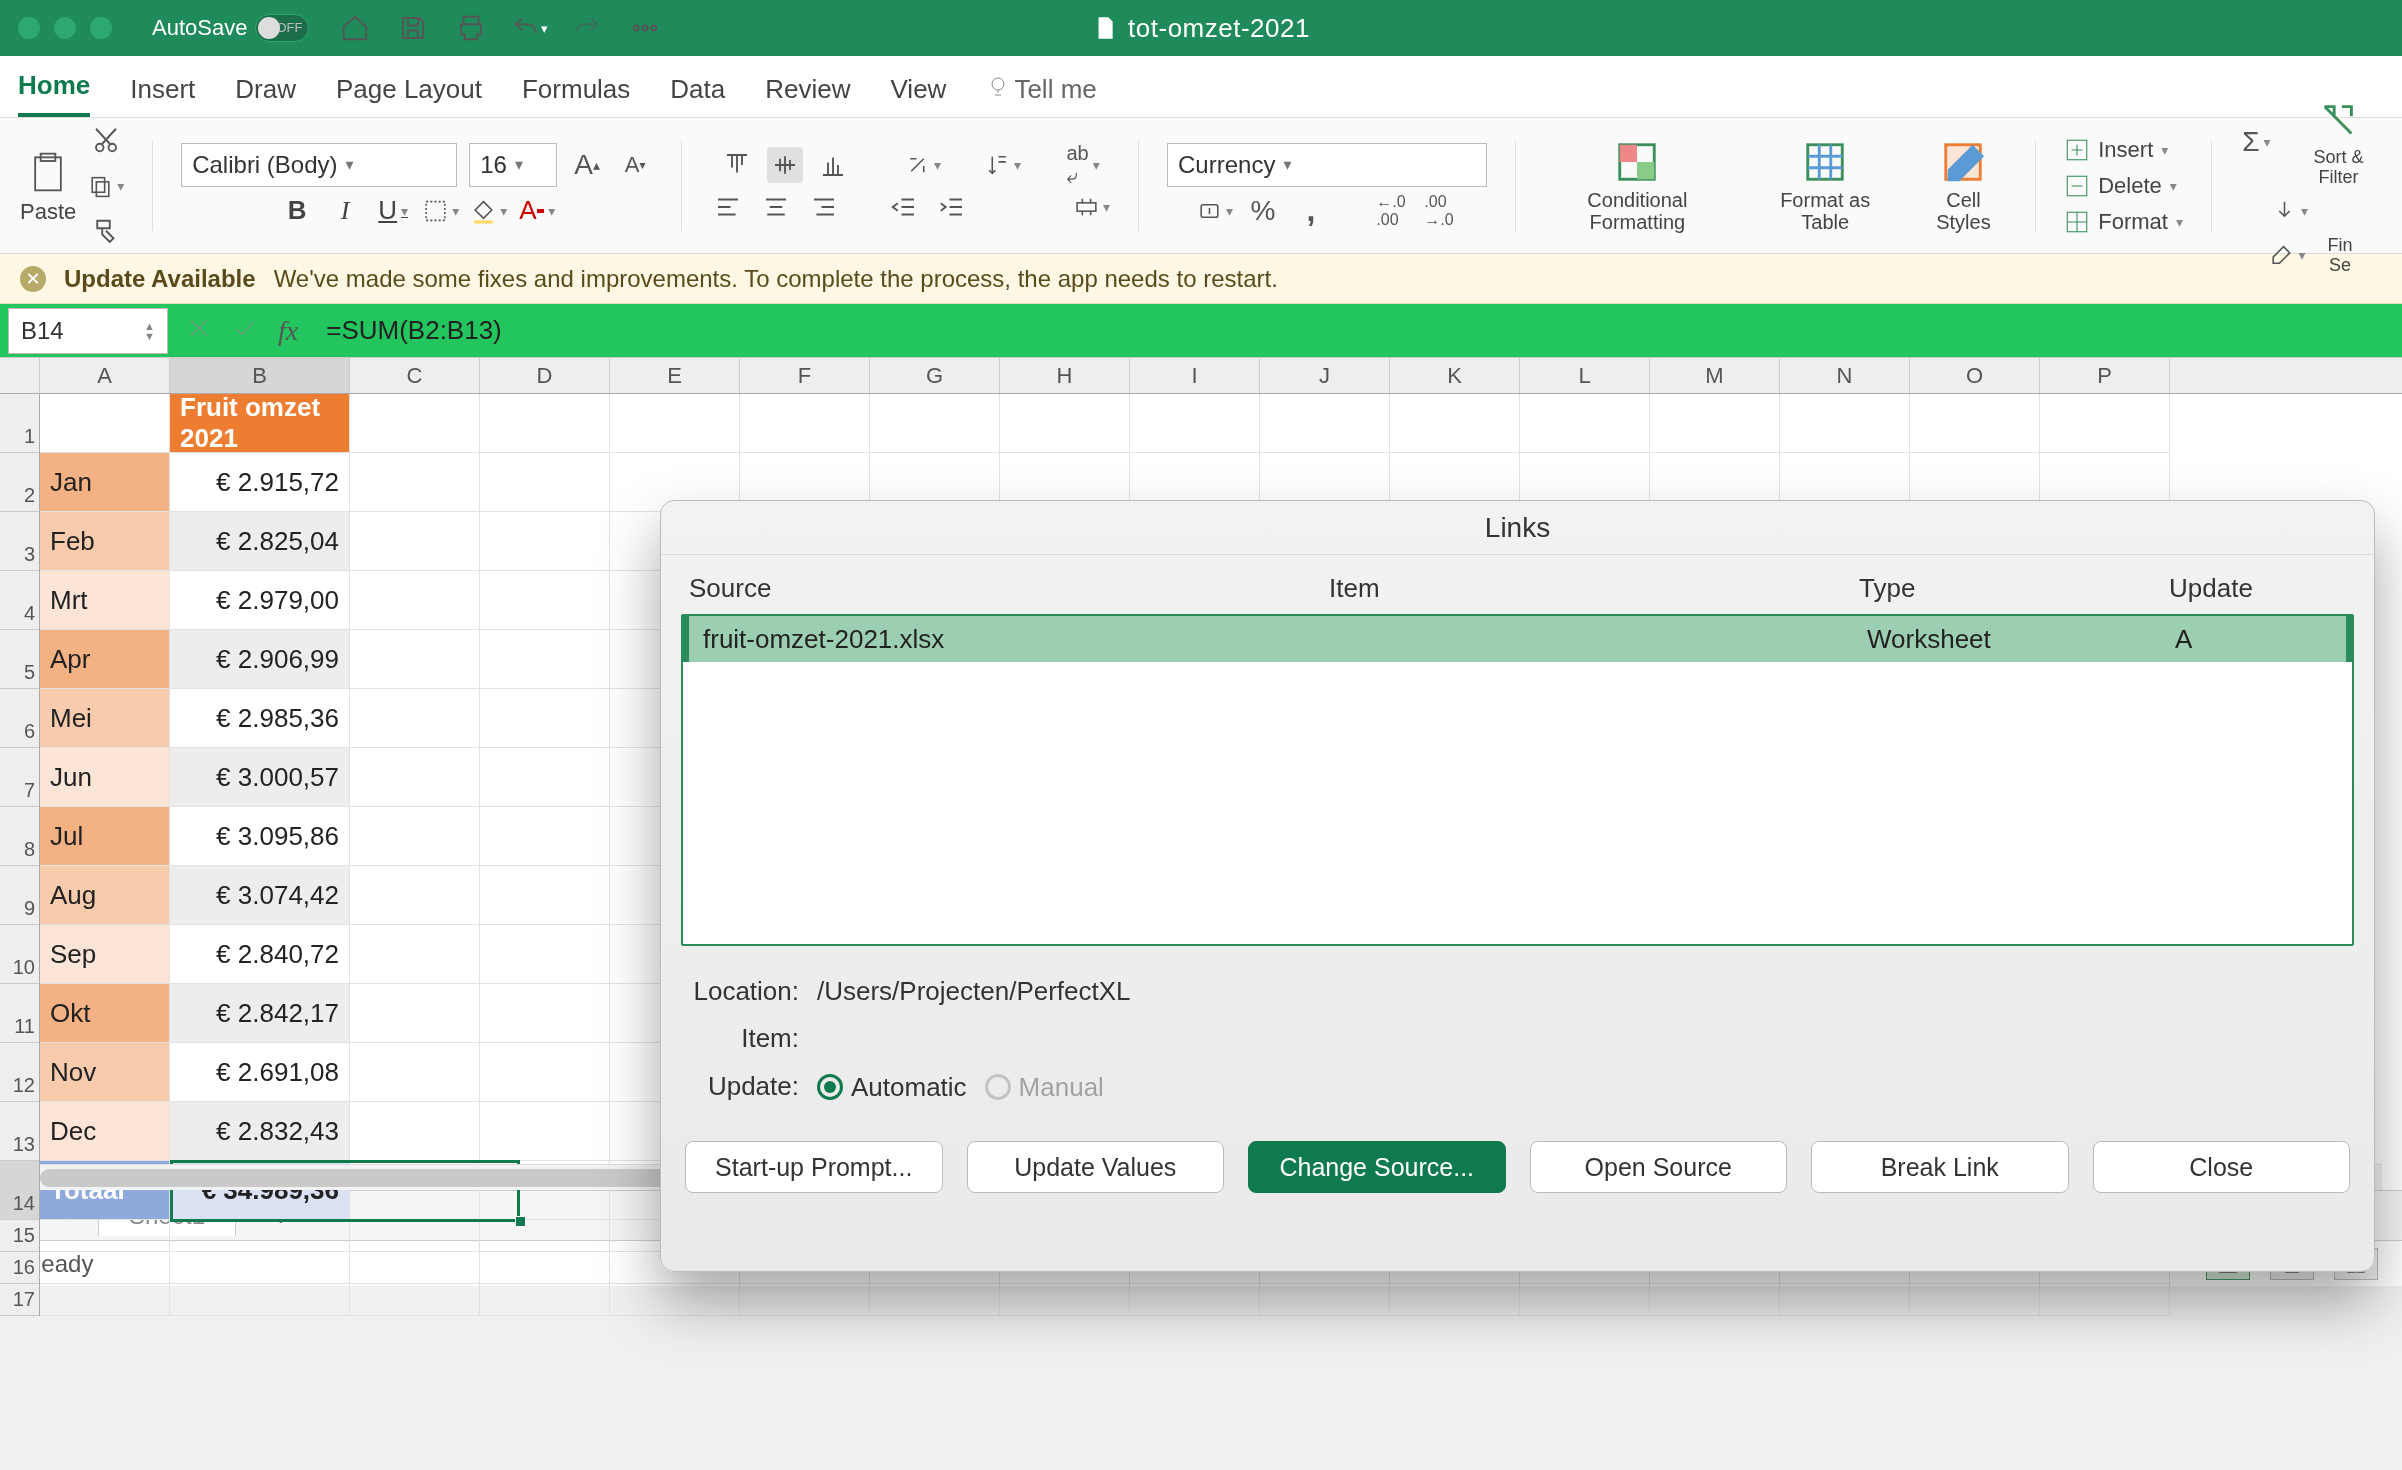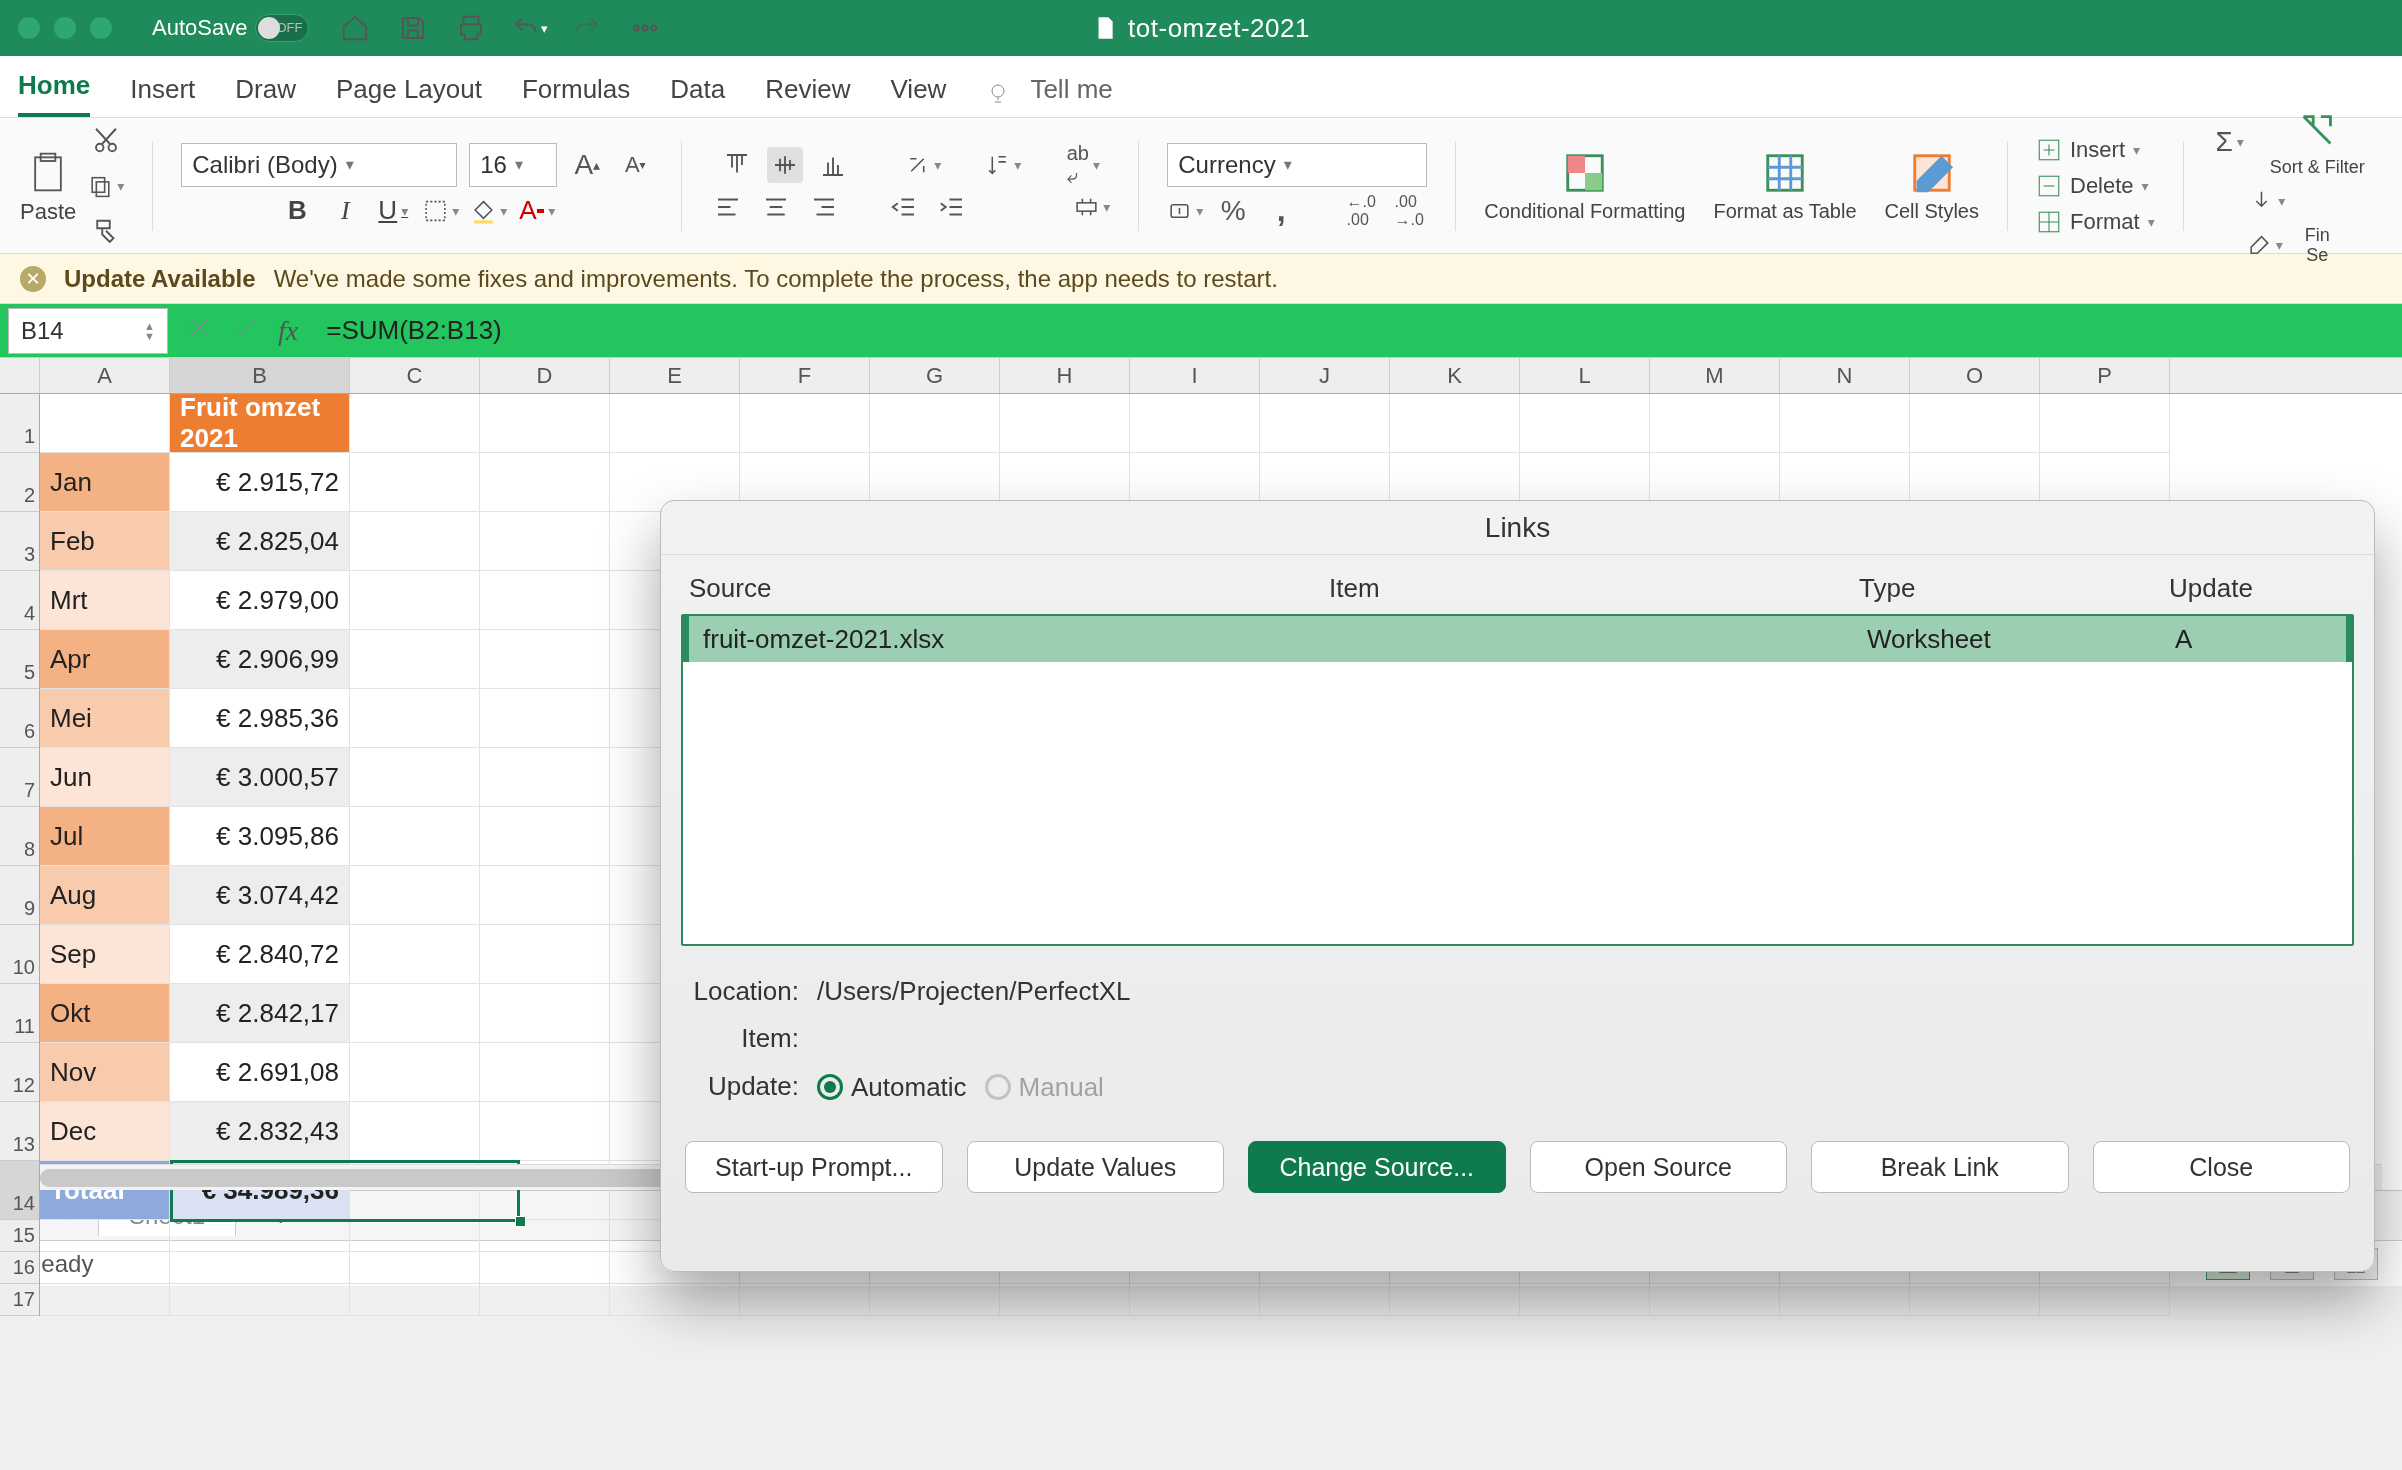--- a/index.html
+++ b/index.html
@@ -15,21 +15,21 @@
 .toggle .off { position:absolute; right:6px; top:5px; font-size:13px; color:#bbb;}
 .qat { display:flex; gap:22px; margin-left:28px; align-items:center;}
 .qat svg { width:28px; height:28px; fill:none; stroke:#fff; stroke-width:1.8;}
 .doc-title { position:absolute; left:50%; transform:translateX(-50%); display:flex; align-items:center; gap:10px; font-size:26px; letter-spacing:.5px;}
 .doc-title svg { width:26px; height:26px; fill:#fff;}
 
 
 .rtabs { height:62px; background:#fff; display:flex; align-items:flex-end; padding-left:18px; gap:40px; border-bottom:1px solid #ddd;}
 .rtab { font-size:26px; color:#444; padding-bottom:12px; cursor:pointer;}
 .rtab.active { color:#0f7a4d; font-weight:600; border-bottom:4px solid #0f7a4d;}
-.tellme { display:flex; align-items:flex-end; gap:20px; color:#666;}
+.tellme { display:flex; align-items:flex-start; gap:4px; color:#666;}
 
 
 .ribbon { height:136px; background:#fafafa; border-bottom:1px solid #ddd; display:flex; align-items:center; padding:0 20px; gap:28px; position:relative;}
 .rgroup { display:flex; flex-direction:column; align-items:center; gap:6px; }
 .rgroup .row { display:flex; align-items:center; gap:12px;}
 .btn-icon { width:36px; height:36px; display:flex; align-items:center; justify-content:center;}
 .btn-icon svg { width:30px; height:30px; stroke:#555; fill:none; stroke-width:1.5;}
 .select { height:44px; border:1px solid #bbb; background:#fff; display:flex; align-items:center; padding:0 10px; font-size:24px; color:#333; gap:8px;}
 .select .chev { font-size:16px; color:#777;}
 .paste-block { display:flex; flex-direction:column; align-items:center; gap:2px;}
@@ -324,21 +324,21 @@
           <svg viewBox="0 0 24 24">
             <rect x="3" y="8" width="18" height="8"></rect>
             <path d="M8 4v4 M16 4v4 M8 16v4 M16 16v4"></path>
           </svg>
         </span>
     </div>
   </div>
   <div class="divider"></div>
   <div class="rgroup">
     <div class="row">
-      <div class="select" style="width:260px">
+      <div class="select" style="width:320px">
           <span>Currency</span>
           <span class="chev">▾</span>
         </div>
     </div>
     <div class="row">
       <span class="btn-icon chev-d">
           <svg viewBox="0 0 24 24">
             <rect x="4" y="6" width="16" height="12" rx="2"></rect>
             <path d="M12 9v6"></path>
           </svg>

